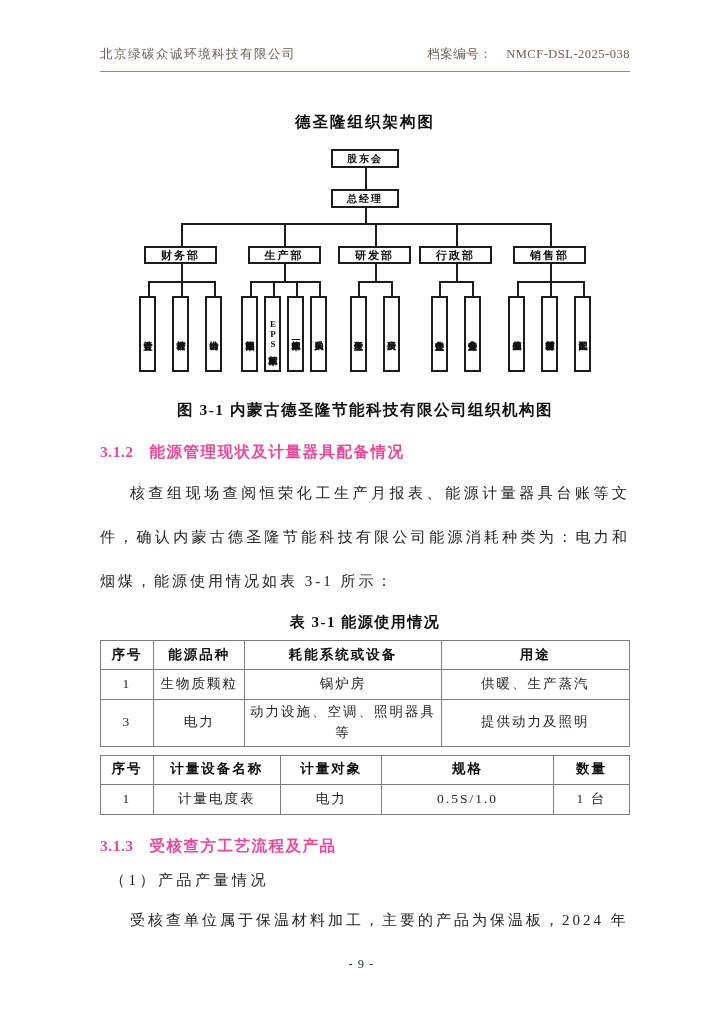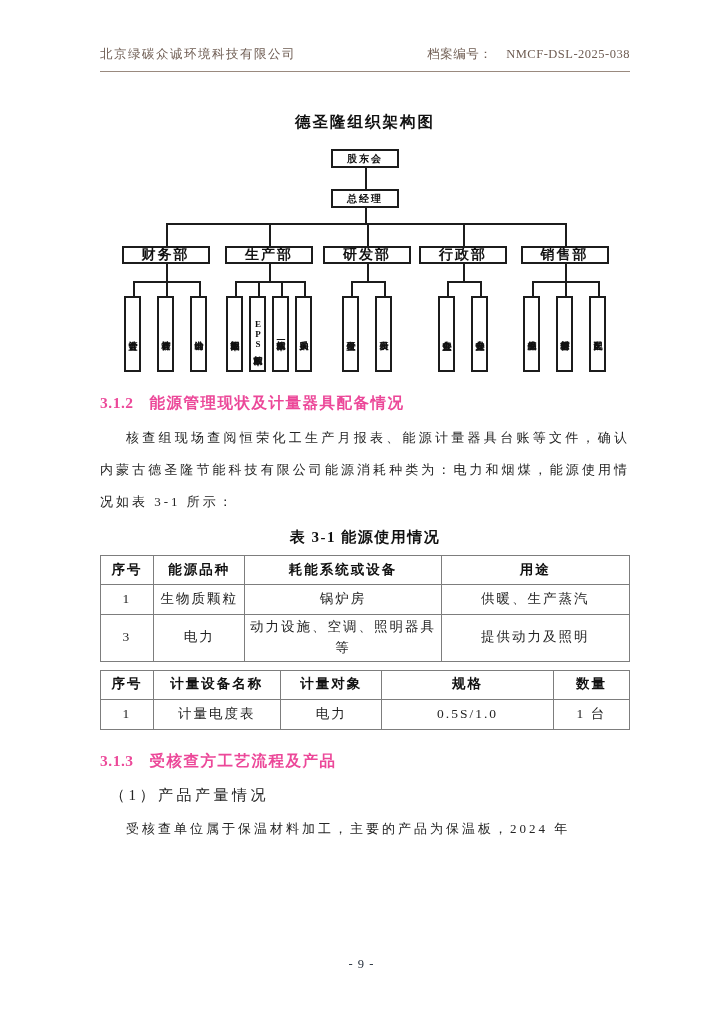--- a/index.html
+++ b/index.html
@@ -45,28 +45,28 @@
   li.connect:first-child::before{border-top:none;}
   li.connect:last-child::after{border-top:none;}
   li.cd{padding:23px 4px 0;}
   li.cd::before,li.cd::after{height:23px;}
   li.cl{padding:15px 8px 0;}
   li.cl.tight{padding:15px 3px 0;}
   li.cl::before,li.cl::after{height:15px;}
   .obox{border:2px solid var(--line);background:#fff;display:flex;align-items:center;justify-content:center;
         font-weight:bold;color:#111;box-sizing:border-box;}
   .obox.top{width:68px;height:19px;font-size:10px;letter-spacing:2px;}
-  .obox.dept{width:88px;height:18px;font-size:14px;letter-spacing:2px;}
+  .obox.dept{width:73px;height:18px;font-size:11px;letter-spacing:2px;}
   .obox.leaf{width:17px;height:76px;font-size:9px;
              writing-mode:vertical-rl;text-orientation:upright;line-height:13px;letter-spacing:0px;}
   
   .fig-caption{margin-top:28px;text-align:center;font-weight:bold;font-size:15.5px;letter-spacing:1.5px;color:#111;}
   .sec-heading{margin-top:21px;font-weight:bold;font-size:15.5px;letter-spacing:1.5px;color:#ec4899;}
   .sec-heading .hnum{letter-spacing:0.5px;margin-right:16px;}
-  .body-para{margin:8px 0 0 0;font-size:13px;line-height:32px;letter-spacing:3px;
+  .body-para{margin:8px 0 0 0;font-size:15px;line-height:44px;letter-spacing:3px;
              text-align:justify;text-indent:2em;color:var(--txt);}
   .sub-label{margin-top:14px;font-size:15px;letter-spacing:3.5px;color:var(--txt);margin-left:10px;}
   
   .tbl-caption{margin-top:10px;text-align:center;font-weight:bold;font-size:15px;letter-spacing:1.5px;color:#111;}
   table{border-collapse:collapse;width:100%;margin-top:8px;table-layout:fixed;}
   th,td{border:1px solid var(--tborder);text-align:center;vertical-align:middle;
         font-size:13.5px;letter-spacing:2px;color:var(--txt);padding:2px 4px;line-height:1.55;}
   th{font-weight:bold;height:24px;color:#111;}
   td{height:25px;}
   
@@ -162,20 +162,21 @@
                     </li>
                 </ul>
               </li>
             </ul>
           </li>
         </ul>
       </li>
     </ul>
   </div>
 
+  <div class="fig-caption">图 3-1 内蒙古德圣隆节能科技有限公司组织机构图</div>
 
   <div class="sec-heading">
     <span class="hnum">3.1.2</span><span>能源管理现状及计量器具配备情况</span>
   </div>
 
   <p class="body-para">核查组现场查阅恒荣化工生产月报表、能源计量器具台账等文件，确认内蒙古德圣隆节能科技有限公司能源消耗种类为：电力和烟煤，能源使用情况如表 3-1 所示：</p>
 
   <div class="tbl-caption">表 3-1 能源使用情况</div>
   <table>
     <colgroup>

